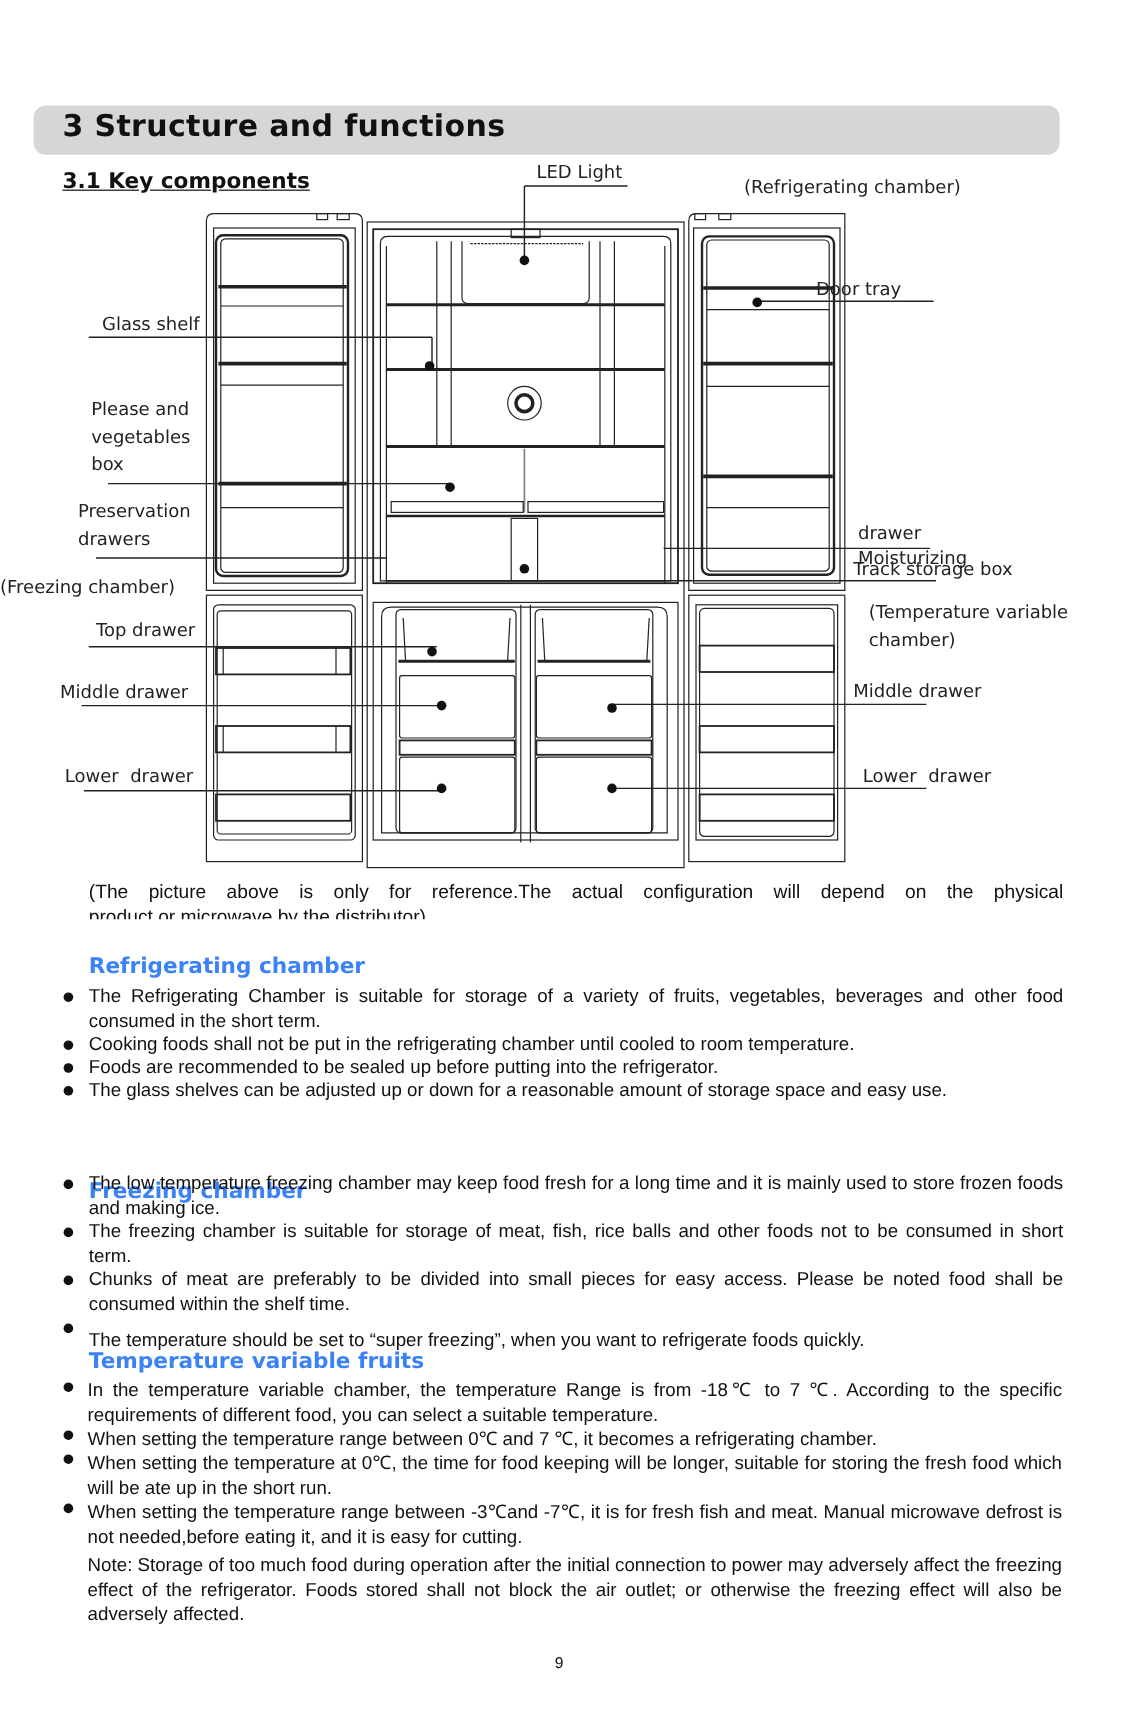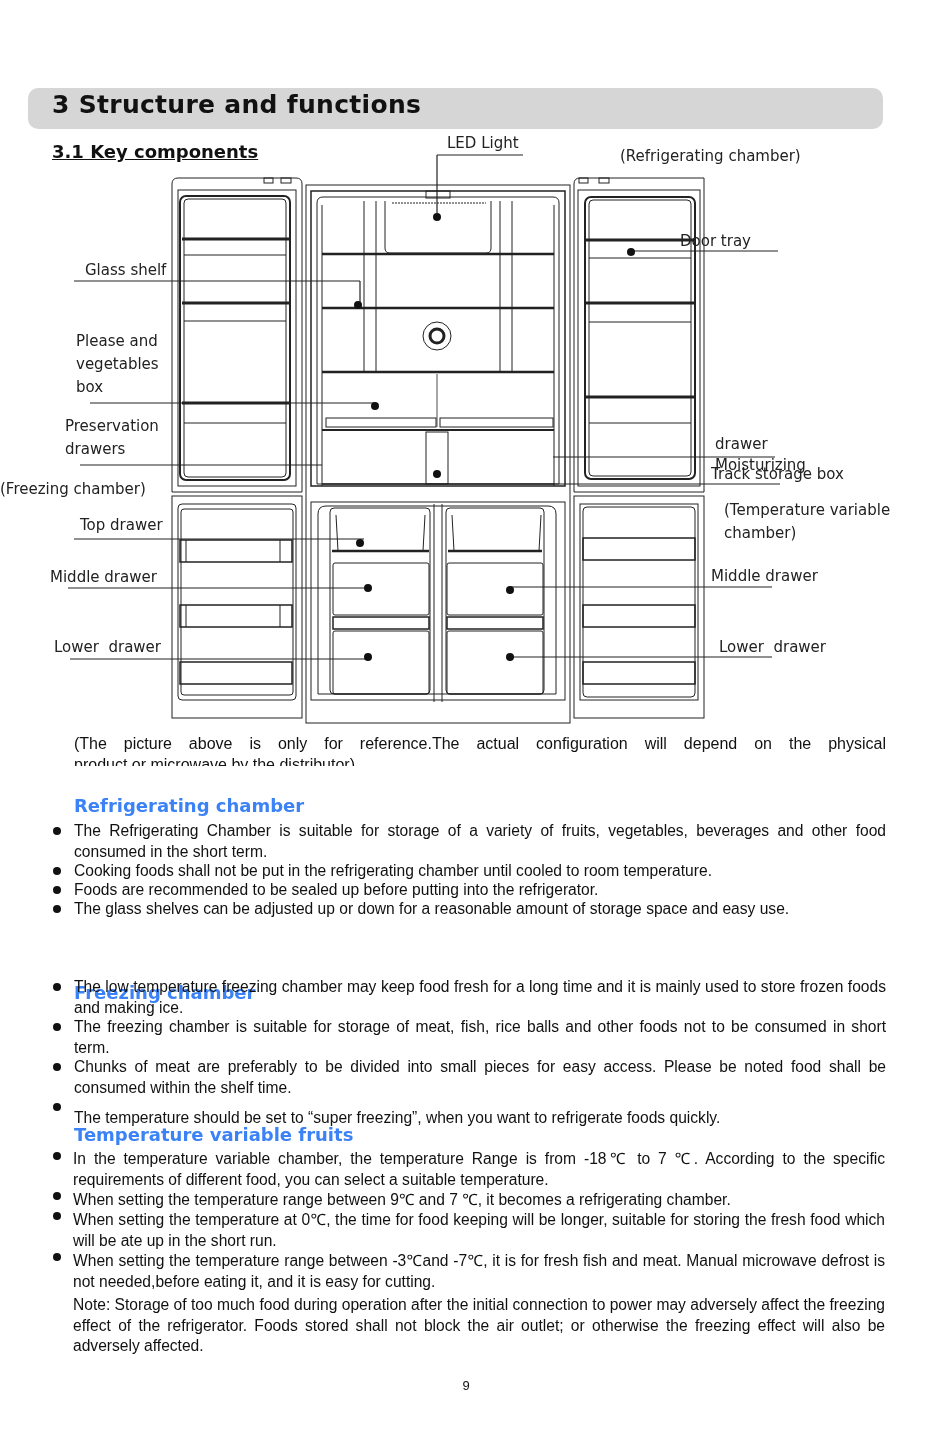--- a/index.html
+++ b/index.html
@@ -192,20 +192,20 @@
 <div class="para" style="top:1017px;">The freezing chamber is suitable for storage of meat, fish,  rice balls and other foods not to be consumed in short term.</div>
 <span class="bullet" style="top:1063px;"></span>
 <div class="para" style="top:1057px;">Chunks of meat are preferably to be divided into small pieces for easy access. Please be noted food shall be consumed within the shelf time.</div>
 <span class="bullet" style="top:1103px;"></span>
 <div class="para" style="top:1097px;margin-top:11px;">The temperature should be set to “super freezing”, when you want to refrigerate foods quickly.</div>
 
 <div class="sec" style="top:1124px;font-weight:900;">Temperature variable fruits</div>
 <span class="bullet" style="top:1152px;"></span>
 <div class="para" style="top:1149px;left:73px;">In the temperature variable chamber, the temperature Range is from -18℃ to 7 ℃. According to the specific requirements of different food, you can select a suitable temperature.</div>
 <span class="bullet" style="top:1192px;"></span>
-<div class="para" style="top:1190px;left:73px;">When setting the temperature range between 9℃ and 7 ℃, it becomes a refrigerating chamber.</div>
+<div class="para" style="top:1190px;left:73px;">When setting the temperature range between 0℃ and 7 ℃, it becomes a refrigerating chamber.</div>
 <span class="bullet" style="top:1212px;"></span>
 <div class="para" style="top:1210px;left:73px;">When setting the temperature at 0℃, the time for food  keeping will be longer, suitable for storing the fresh food which will be ate up in the short run.</div>
 <span class="bullet" style="top:1253px;"></span>
 <div class="para" style="top:1251px;left:73px;">When setting the temperature range between -3℃and -7℃, it is for fresh fish and meat. Manual microwave defrost is not needed,before eating it, and it is easy for cutting.</div>
 <div class="para" style="top:1295px;left:73px;">Note: Storage of too much food during operation after the initial connection to power may adversely affect the freezing effect of the refrigerator. Foods stored shall not block the air outlet; or otherwise the freezing effect will also be adversely affected.</div>
 
 <div class="pagenum">9</div>
 
 </body></html>

